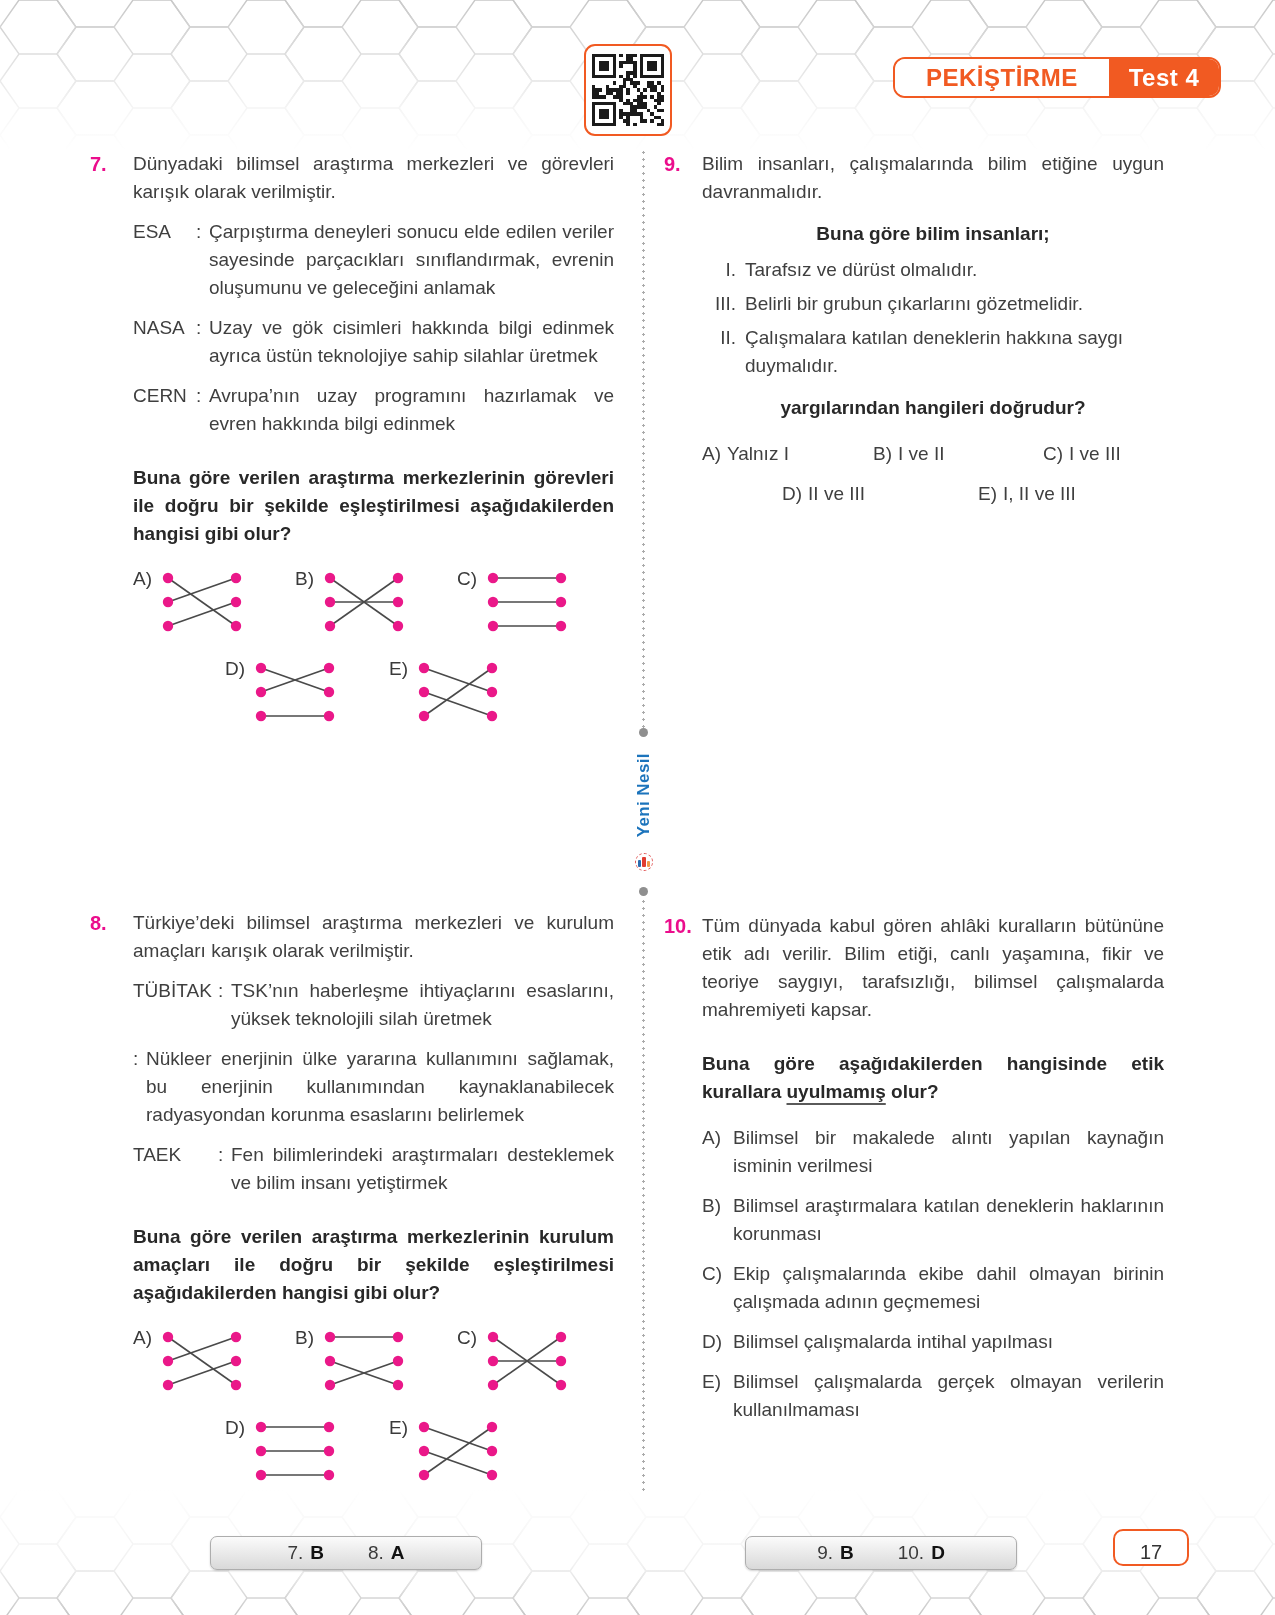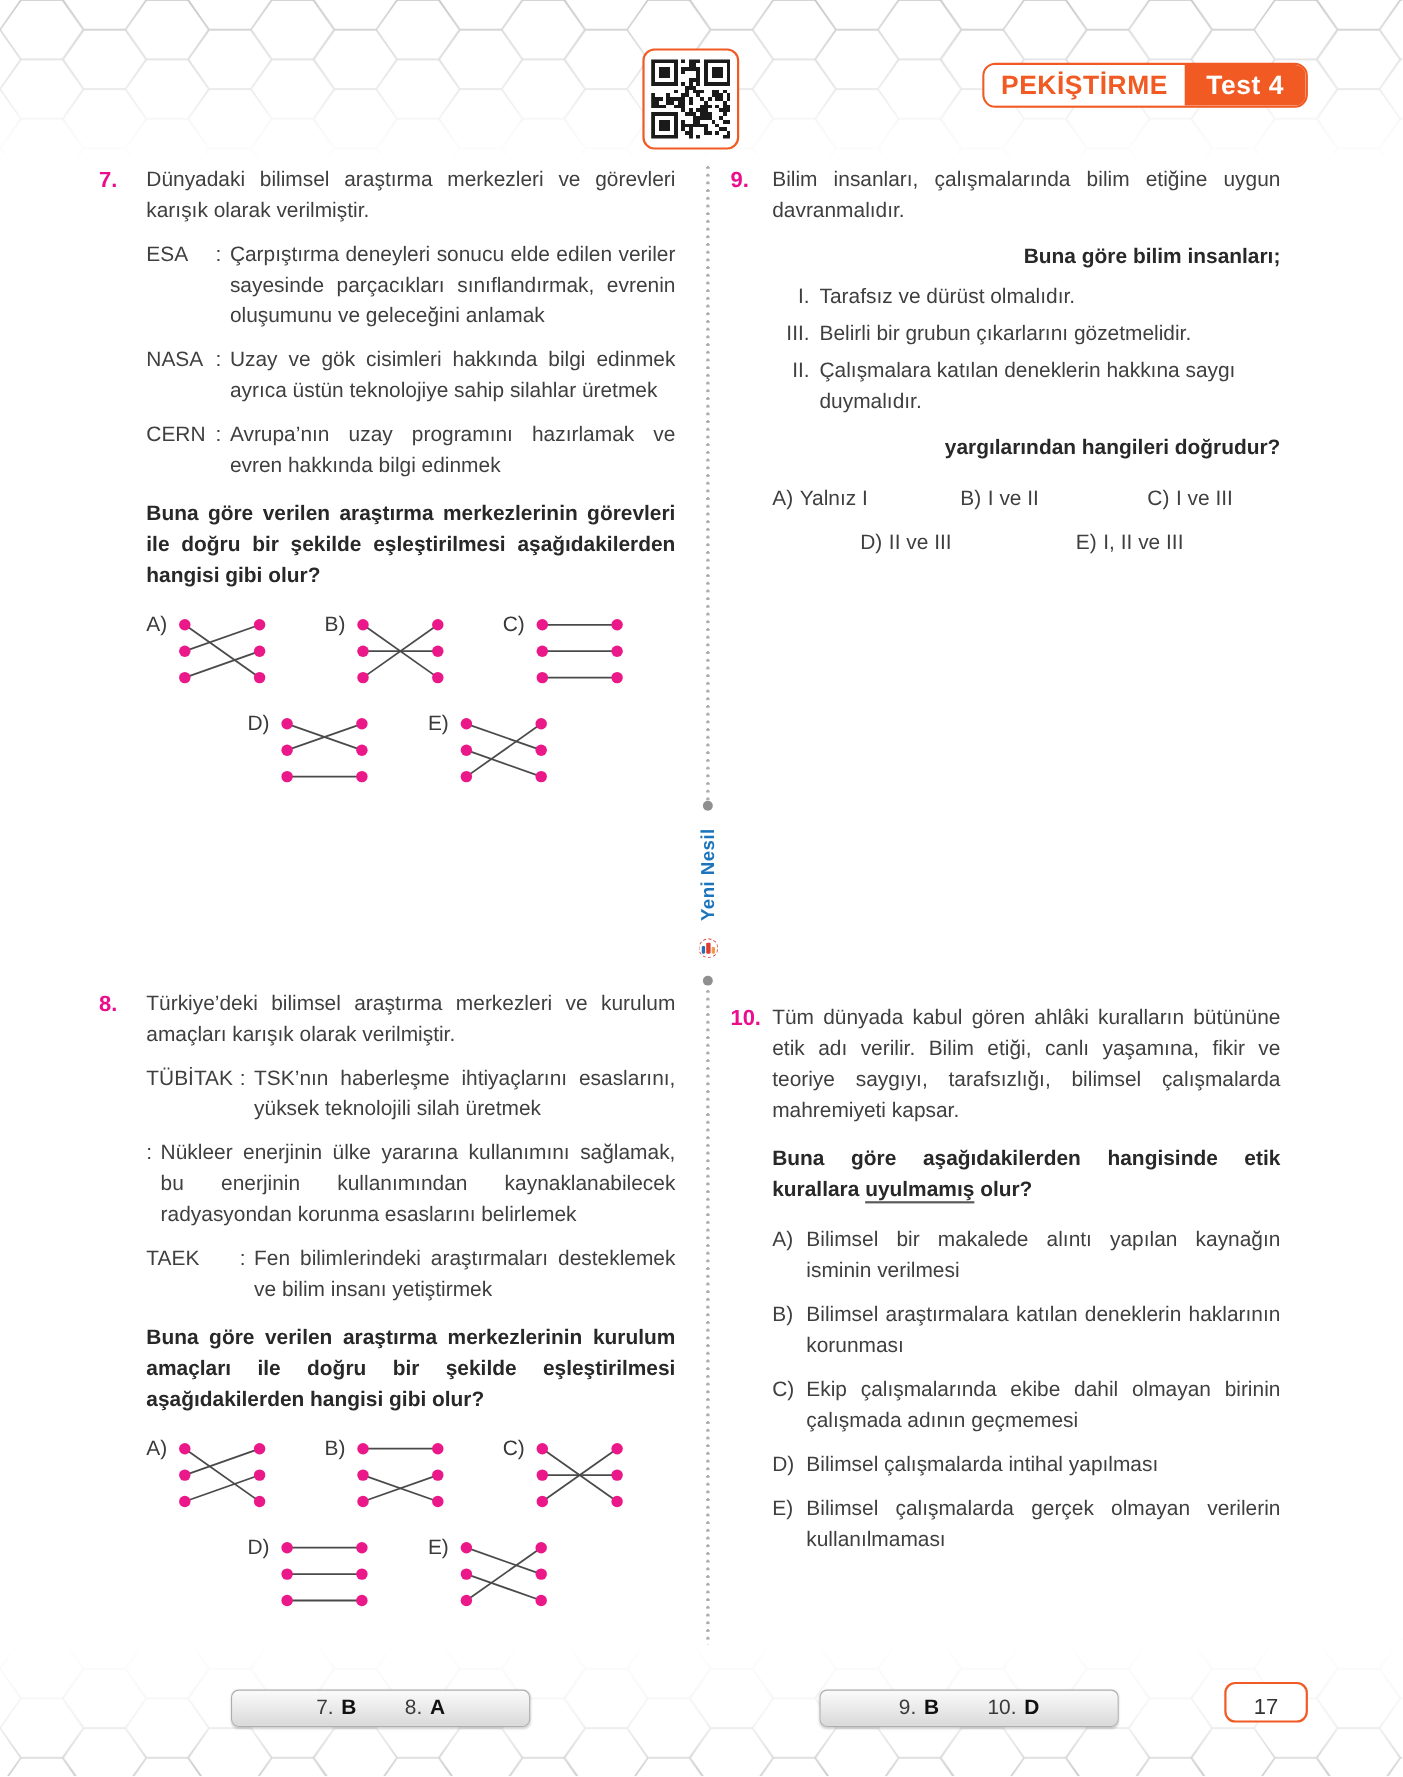--- a/index.html
+++ b/index.html
@@ -8,21 +8,21 @@
   .hexband{position:absolute;left:0;z-index:0;}
   .hexband.top{top:0;}
   .hexband.bottom{bottom:0;}
 
   
   .qr-box{position:absolute;left:584px;top:44px;width:88px;height:92px;box-sizing:border-box;
           border:2.5px solid #F15A22;border-radius:11px;background:#fff;display:flex;
           align-items:center;justify-content:center;z-index:2;}
   .test-badge{position:absolute;left:893px;top:57px;height:41px;box-sizing:border-box;display:flex;
           border:2.5px solid #F15A22;border-radius:12px;overflow:hidden;background:#fff;z-index:2;}
-  .test-badge .cat{display:flex;align-items:center;padding:0 15px;color:#F15A22;font-weight:bold;
+  .test-badge .cat{display:flex;align-items:center;padding:0 31px;color:#F15A22;font-weight:bold;
           font-size:24px;letter-spacing:.5px;background:#fff;}
   .test-badge .tnum{display:flex;align-items:center;padding:0 20px;background:#F15A22;color:#fff;
           font-weight:bold;font-size:24px;letter-spacing:.5px;}
 
   
   .col-divider{position:absolute;left:641px;top:150px;height:1345px;width:5px;z-index:1;
           background-image:radial-gradient(circle 1.4px at 2.5px 2.5px,#aaaaaa 97%,rgba(0,0,0,0) 100%);
           background-size:5px 7px;background-repeat:repeat-y;}
   .logo-block{position:absolute;left:625px;top:728px;width:37px;height:168px;background:#fff;z-index:2;
           display:flex;flex-direction:column;align-items:center;justify-content:space-between;}
@@ -37,22 +37,22 @@
   .licon .b3{width:3px;height:6px;background:#f2994a;}
 
   
   .col-left{position:absolute;left:90px;top:150px;width:524px;z-index:1;}
   .col-right{position:absolute;left:664px;top:150px;width:500px;z-index:1;}
   .q{display:flex;}
   .qnum{flex:0 0 43px;font-weight:bold;color:#EB0D8C;font-size:20px;line-height:28px;}
   .col-right .qnum{flex:0 0 38px;}
   .qbody{flex:1;font-size:19px;line-height:28px;text-align:justify;}
   .para{text-align:justify;}
-  .stem{font-weight:bold;color:#282828;margin-top:16px;text-align:justify;}
-  .lead{font-weight:bold;color:#282828;margin-top:14px;text-align:right;}
+  .stem{font-weight:bold;color:#282828;margin-top:26px;text-align:justify;}
+  .lead{font-weight:bold;color:#282828;margin-top:14px;text-align:center;}
   .u{text-decoration:underline;text-decoration-thickness:2px;text-underline-offset:5px;
      text-decoration-color:#5a5a5a;}
 
   
   .terms{margin-top:10px;}
   .term-row{display:flex;margin-top:12px;}
   .tname{flex:0 0 63px;}
   .q8 .tname{flex:0 0 85px;}
   .tcolon{flex:0 0 13px;}
   .tdef{flex:1;text-align:justify;}

